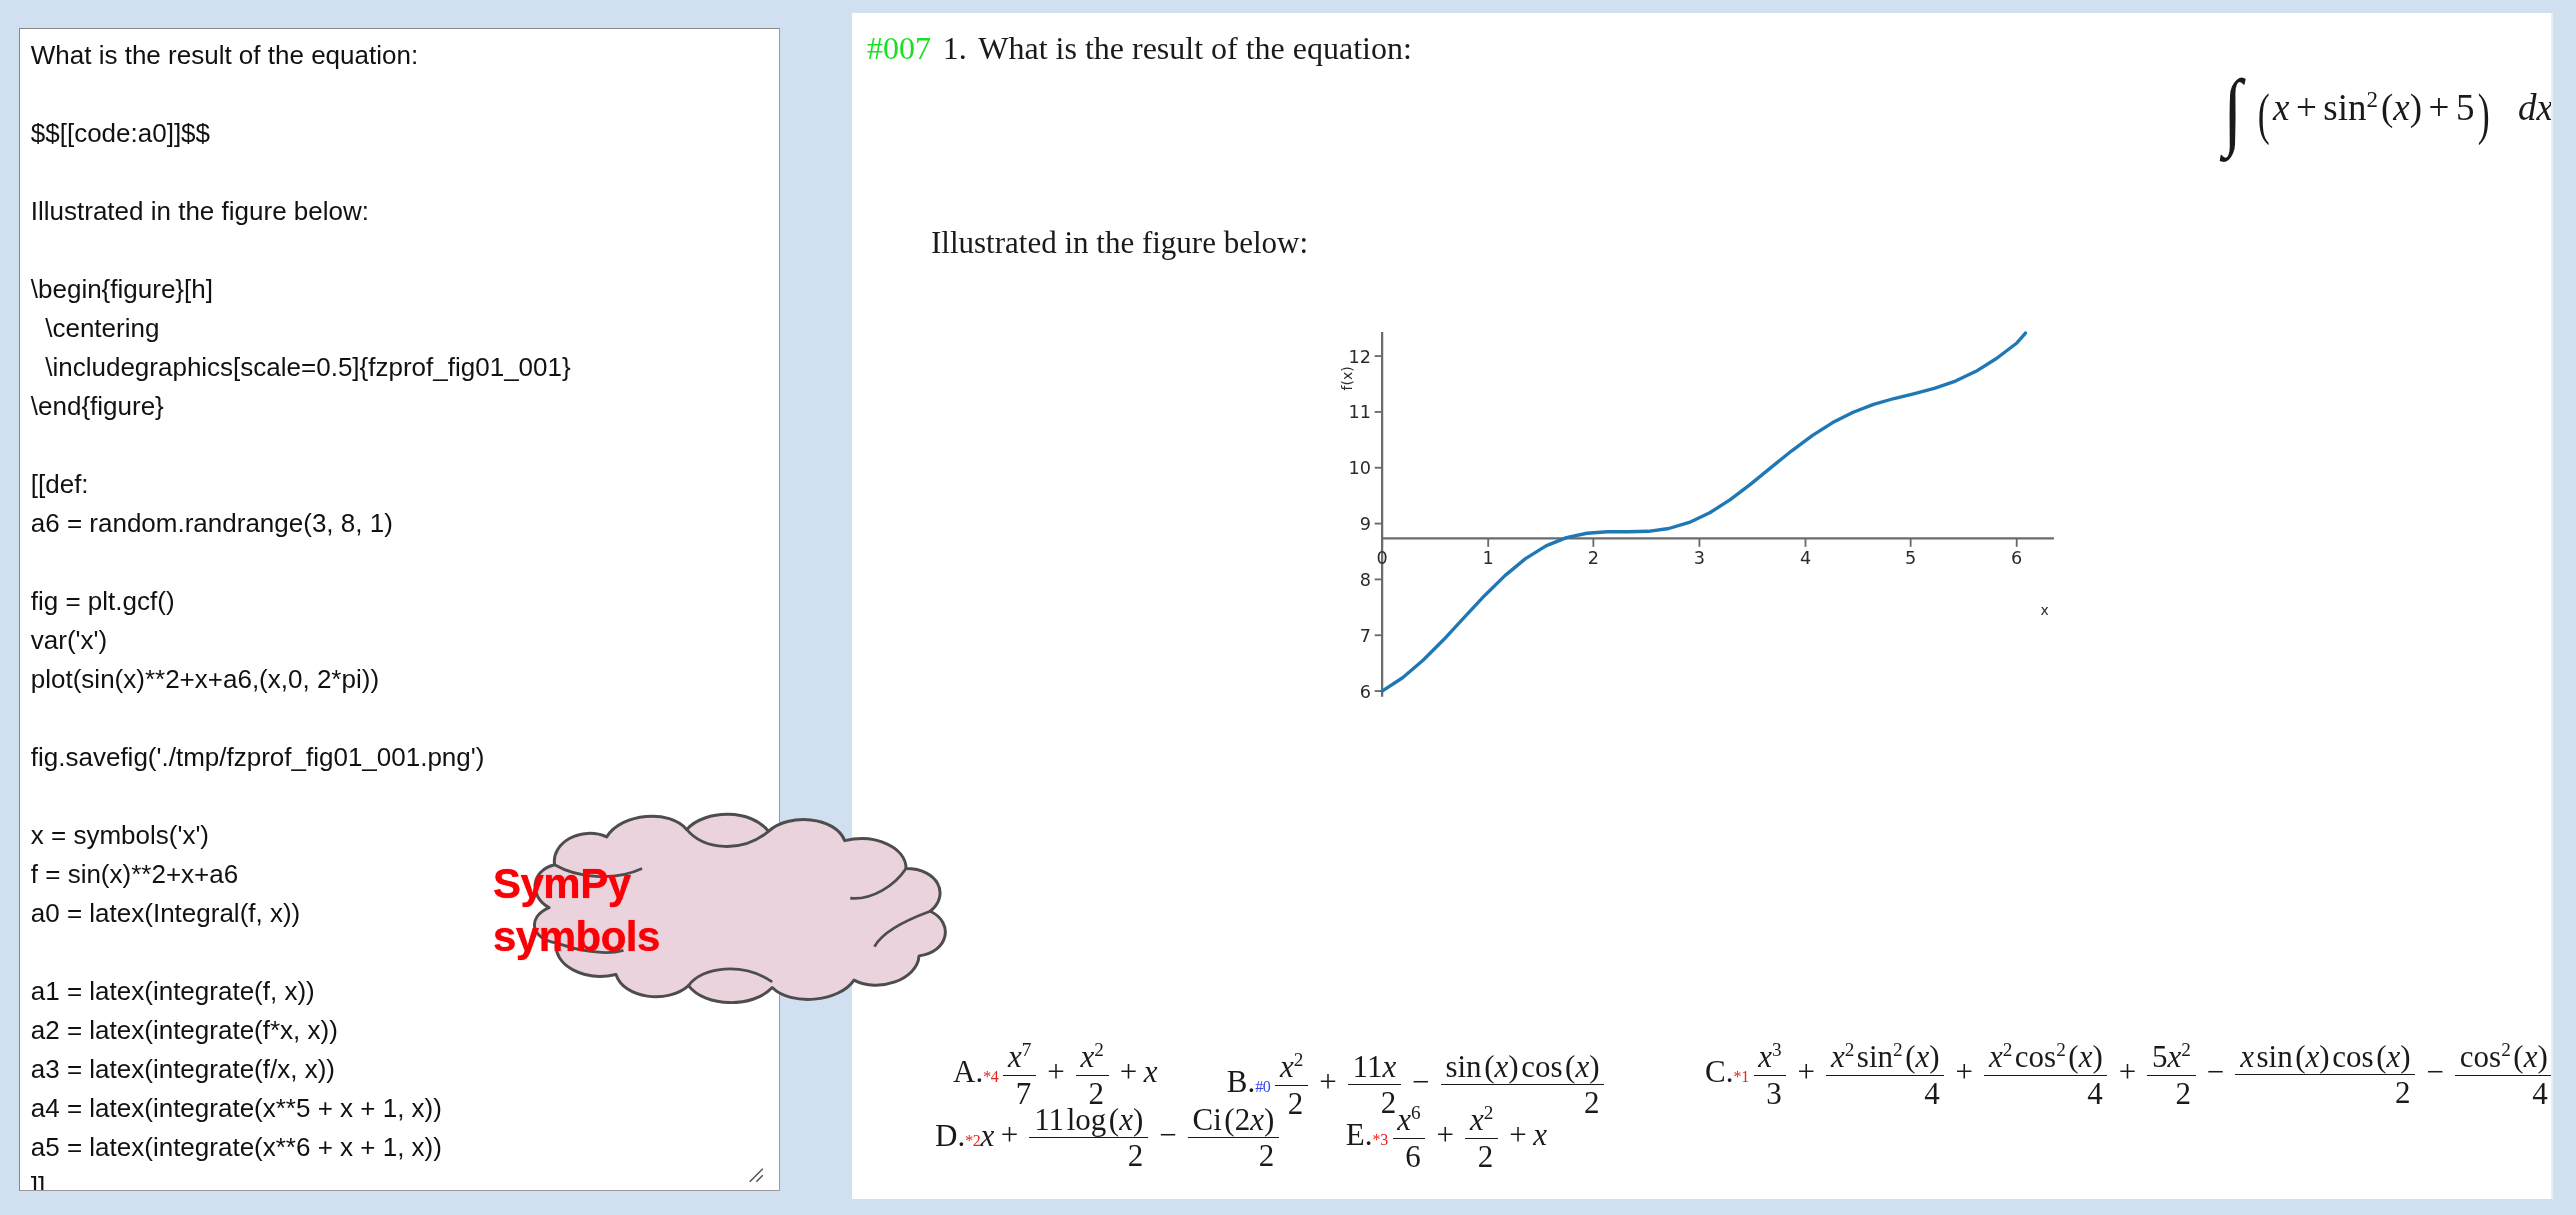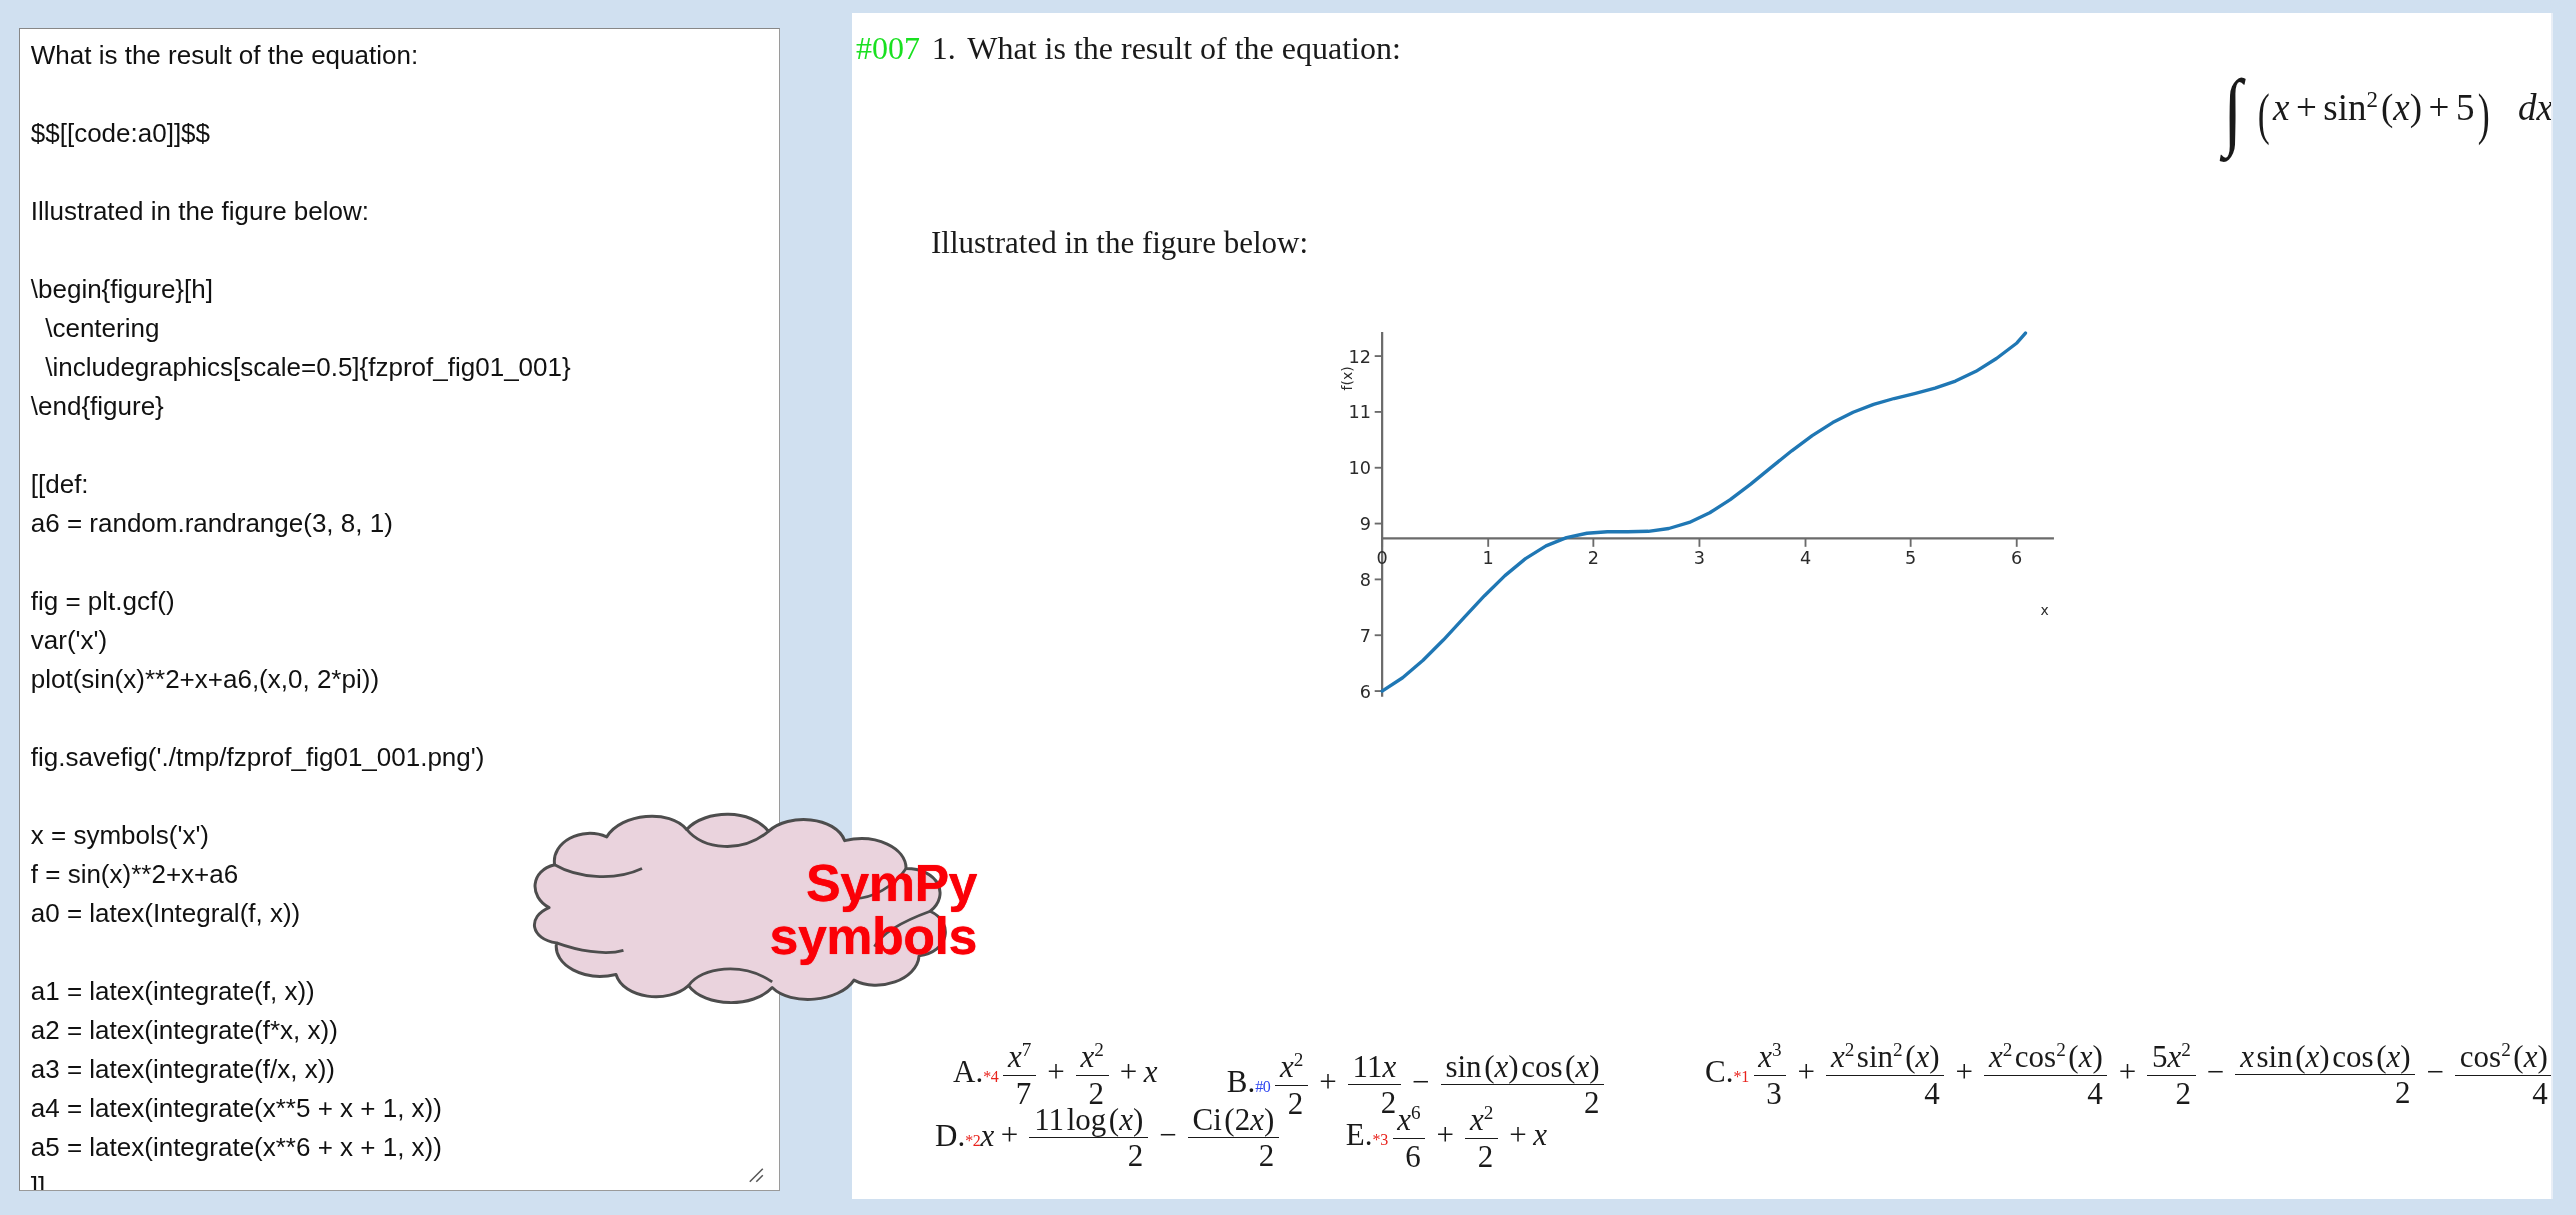--- a/index.html
+++ b/index.html
@@ -38,42 +38,42 @@
   #resize-grip svg{display:block;}
 
   
   #sympy-cloud{
     position:absolute;left:493px;top:796px;width:484px;height:251px;
     z-index:40;
   }
   #sympy-cloud svg{position:absolute;left:0;top:0;}
   #sympy-cloud .cloud-label{
     position:absolute;left:0;top:61px;width:484px;
-    text-align:right;
+    text-align:left;
     color:#fb0007;
     font-family:"Liberation Sans",sans-serif;
     font-weight:bold;
-    font-size:52px;
+    font-size:42px;
     line-height:53px;
     letter-spacing:-0.5px;
     text-shadow:0 0 0.9px #fb0007;
   }
 
   
   #preview-pane{
     position:absolute;left:852px;top:13px;width:1701px;height:1186px;
     background:#ffffff;
     border-right:2.8px solid #e8eef6;
     box-sizing:border-box;
     overflow:hidden;
   }
   .serif{font-family:"Liberation Serif","DejaVu Serif",serif;}
 
   #q-line{
-    position:absolute;left:5px;top:17px;width:1351px;height:47px;
+    position:absolute;left:16px;top:17px;width:1351px;height:47px;
     white-space:nowrap;
   }
   #q-id{
     display:inline-block;
     color:#19e020;
     font-family:"Liberation Serif","DejaVu Serif",serif;
     font-size:32px;
     margin-left:-0.9px;
   }
   #q-text{

